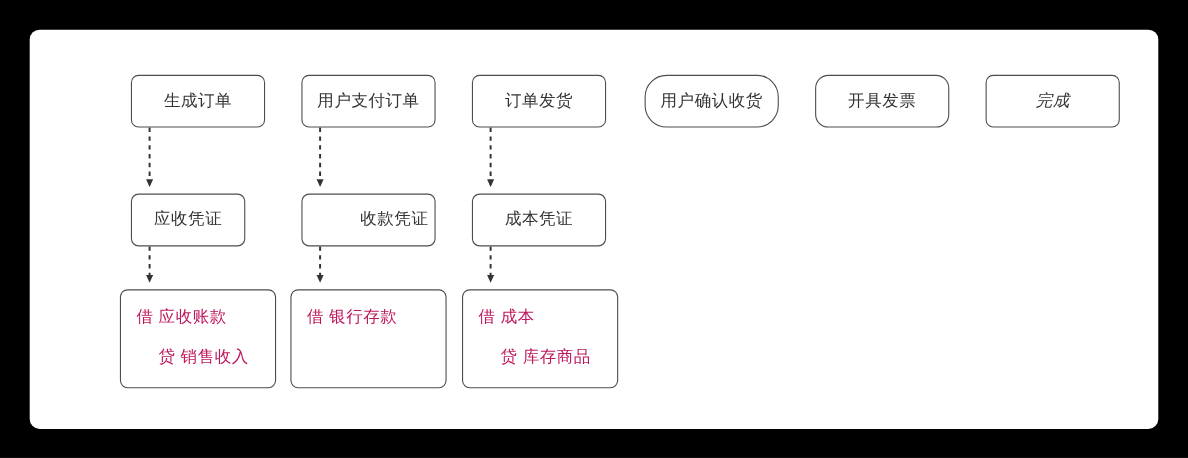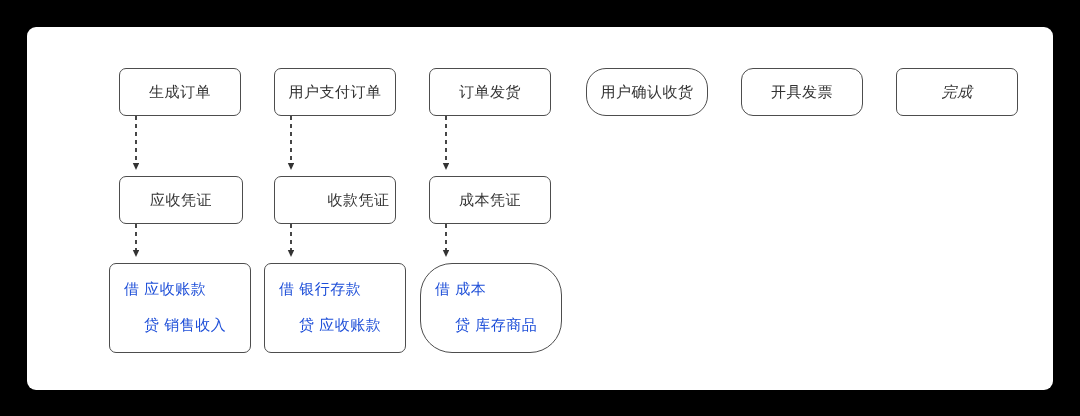--- a/index.html
+++ b/index.html
@@ -69,21 +69,21 @@
   }
 
   .node.entry {
     height: 90px;
     display: block;
     padding: 14px 0 0 0;
   }
 
   .entry-line {
     display: block;
-    color: #1d4ed8;
+    color: #be185d;
     font-size: 15px;
     line-height: 1.45;
     white-space: nowrap;
   }
   .entry-line.debit {
     padding-left: 14px;
     margin-bottom: 14px;
   }
   .entry-line.credit {
     padding-left: 34px;
@@ -146,40 +146,39 @@
   </div>
 
   <div class="node process" style="left:697px; top:68px; width:122px;border-radius:12px;">
     <span>开具发票</span>
   </div>
 
   <div class="node process" style="left:852px; top:68px; width:122px;font-style:italic;">
     <span>完成</span>
   </div>
 
-  <div class="node voucher" style="left:75px; top:176px; width:124px;">
+  <div class="node voucher" style="left:75px; top:176px; width:104px;">
     <span>应收凭证</span>
   </div>
 
   <div class="node voucher" style="left:230px; top:176px; width:122px;padding-left:47px;">
     <span>收款凭证</span>
   </div>
 
   <div class="node voucher" style="left:385px; top:176px; width:122px;">
     <span>成本凭证</span>
   </div>
 
   <div class="node entry" style="left:65px; top:263px; width:142px;">
     <span class="entry-line debit">借 应收账款</span>
     <span class="entry-line credit">贷 销售收入</span>
   </div>
 
   <div class="node entry" style="left:220px; top:263px; width:142px;">
     <span class="entry-line debit">借 银行存款</span>
-    <span class="entry-line credit">贷 应收账款</span>
   </div>
 
-  <div class="node entry" style="left:376px; top:263px; width:142px;border-radius:32px;">
+  <div class="node entry" style="left:376px; top:263px; width:142px;">
     <span class="entry-line debit">借 成本</span>
     <span class="entry-line credit">贷 库存商品</span>
   </div>
 
 </div>
 
 </body></html>

